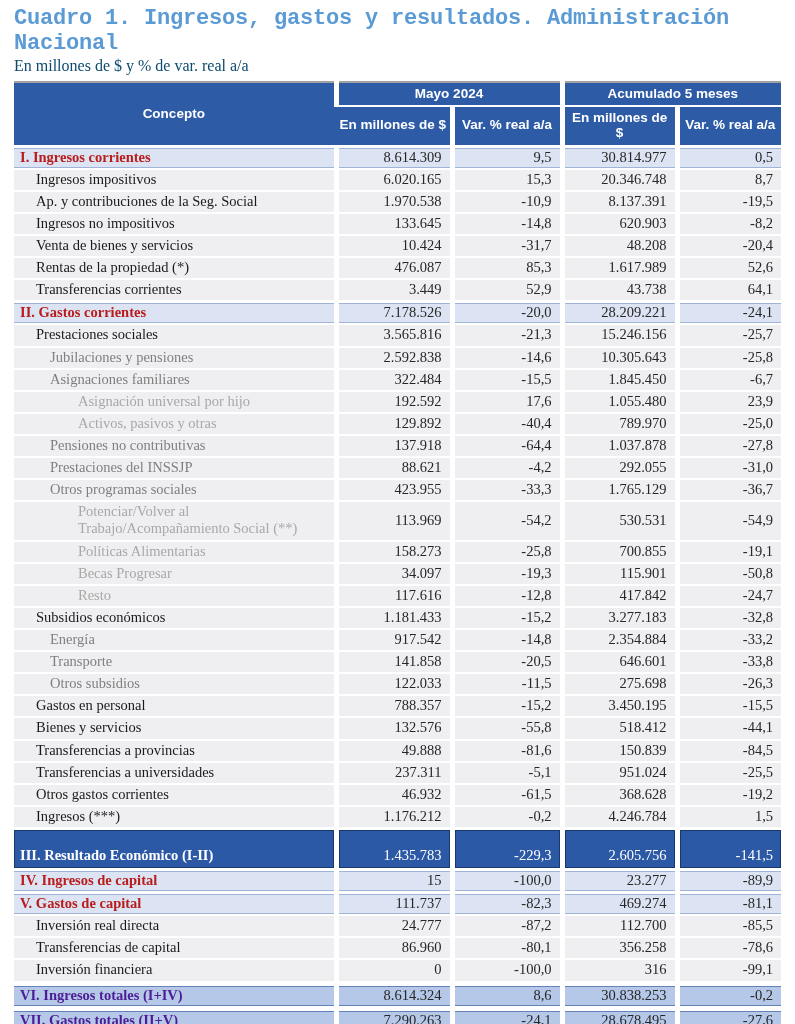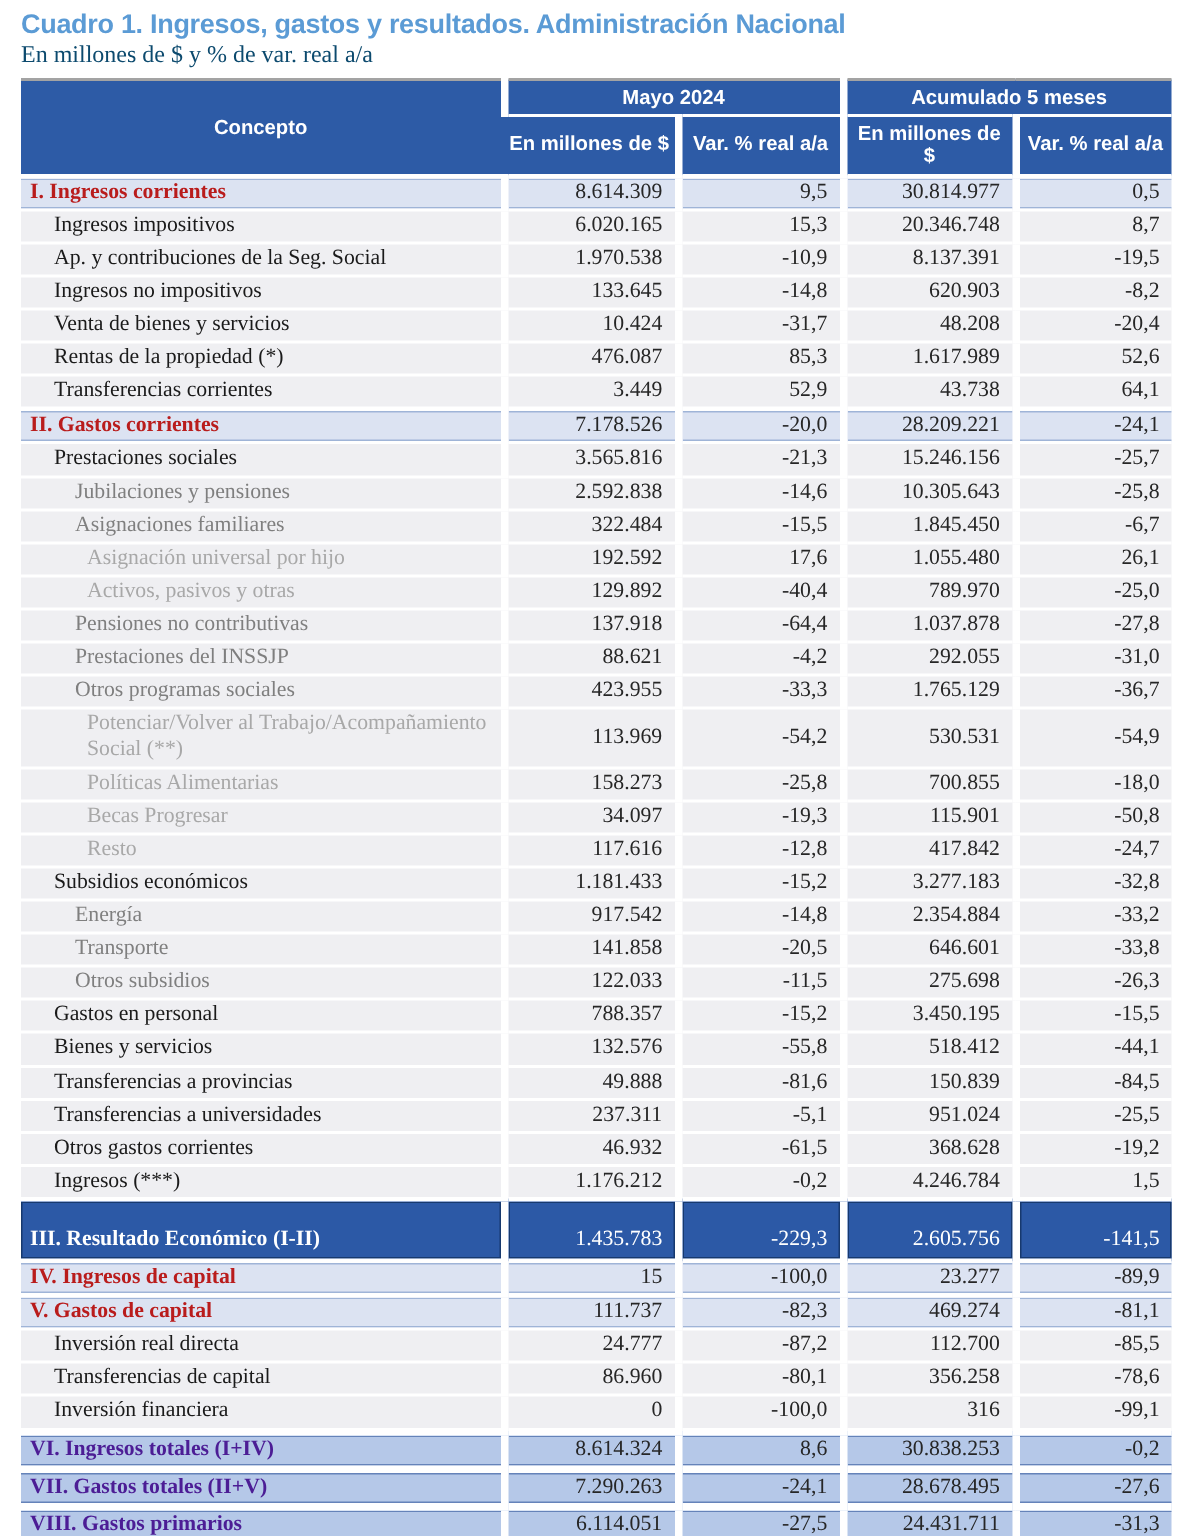--- a/index.html
+++ b/index.html
@@ -1,21 +1,21 @@
 <!DOCTYPE html>
 <html><head>
 <meta charset="utf-8">
 <style>
   html,body { margin:0; padding:0; background:#ffffff; }
   body { width:795px; height:1024px; overflow:hidden;
          font-family:"Liberation Serif", serif; color:#262626; }
   .page { padding:4px 14px 0 14px; }
 
-  .title { font-family:Liberation Sans, sans-serif; font-weight:bold;
-           font-size:18px; color:#5b9bd5; margin:2px 0 0 0; letter-spacing:-0.2px; }
+  .title { font-family:Liberation Mono, monospace; font-weight:bold;
+           font-size:22px; color:#5b9bd5; margin:2px 0 0 0; letter-spacing:-0.2px; }
   .subtitle { font-size:16px; color:#0c4a6e; margin:1px 0 6px 0; }
 
   table.budget { width:767px; border-collapse:collapse; table-layout:fixed; }
   col.c-concept { width:322px; }
   col.c-m1 { width:116px; }
   col.c-m2 { width:110px; }
   col.c-a1 { width:115px; }
   col.c-a2 { width:104px; }
 
   th { font-family:"Liberation Sans", sans-serif; font-weight:bold;
@@ -28,21 +28,21 @@
   th + th, td + td { border-left:5px solid #ffffff; }
 
   tbody td { font-size:14.5px; line-height:1.18; padding:1px 8px 2px 6px;
              border-top:2px solid #ffffff; background:#efeff2; }
   td.val { text-align:right; color:#262626; }
   td.concept { text-align:left; }
 
   td.ind0 { padding-left:6px; }
   td.ind1 { padding-left:22px; }
   td.ind2 { padding-left:36px; }
-  td.ind3 { padding-left:44px; }
+  td.ind3 { padding-left:64px; }
   .lv1 { color:#1a1a1a; }
   .lv2 { color:#7f7f7f; }
   .lv3 { color:#a8a8a8; }
 
   tr.light td { background:#dce3f2; border-top-width:3px;
                 box-shadow: inset 0 1px 0 rgba(45,91,166,.35), inset 0 -1px 0 rgba(45,91,166,.35); }
   tr.light td.concept { color:#b91c1c; font-weight:bold; }
 
   tr.medium td { background:#b5c8e8; border-top-width:5px;
                  box-shadow: inset 0 1px 0 rgba(35,75,145,.55), inset 0 -1px 0 rgba(35,75,145,.55); }
@@ -159,21 +159,21 @@
           <td class="val">322.484</td>
           <td class="val">-15,5</td>
           <td class="val">1.845.450</td>
           <td class="val">-6,7</td>
         </tr>
         <tr class="normal">
           <td class="concept ind3 lv3">Asignación universal por hijo</td>
           <td class="val">192.592</td>
           <td class="val">17,6</td>
           <td class="val">1.055.480</td>
-          <td class="val">26,1</td>
+          <td class="val">23,9</td>
         </tr>
         <tr class="normal">
           <td class="concept ind3 lv3">Activos, pasivos y otras</td>
           <td class="val">129.892</td>
           <td class="val">-40,4</td>
           <td class="val">789.970</td>
           <td class="val">-25,0</td>
         </tr>
         <tr class="normal">
           <td class="concept ind2 lv2">Pensiones no contributivas</td>
@@ -201,21 +201,21 @@
           <td class="val">113.969</td>
           <td class="val">-54,2</td>
           <td class="val">530.531</td>
           <td class="val">-54,9</td>
         </tr>
         <tr class="normal">
           <td class="concept ind3 lv3">Políticas Alimentarias</td>
           <td class="val">158.273</td>
           <td class="val">-25,8</td>
           <td class="val">700.855</td>
-          <td class="val">-18,0</td>
+          <td class="val">-19,1</td>
         </tr>
         <tr class="normal">
           <td class="concept ind3 lv3">Becas Progresar</td>
           <td class="val">34.097</td>
           <td class="val">-19,3</td>
           <td class="val">115.901</td>
           <td class="val">-50,8</td>
         </tr>
         <tr class="normal">
           <td class="concept ind3 lv3">Resto</td>

